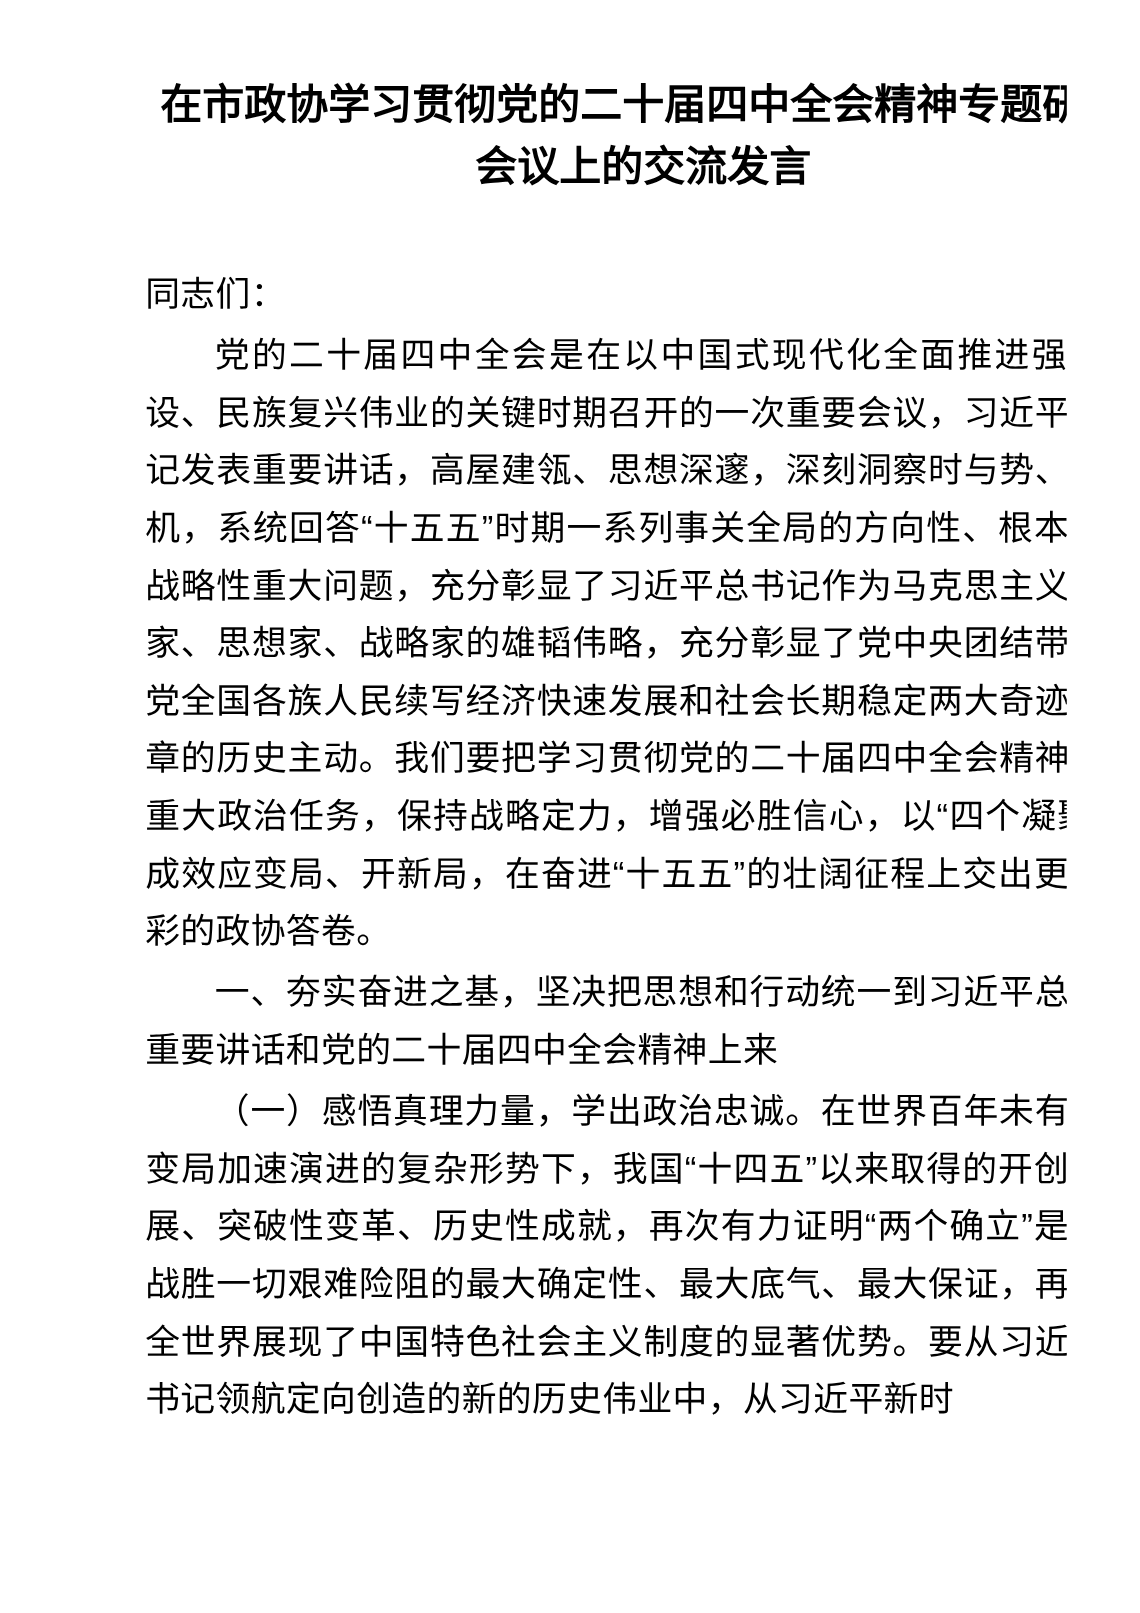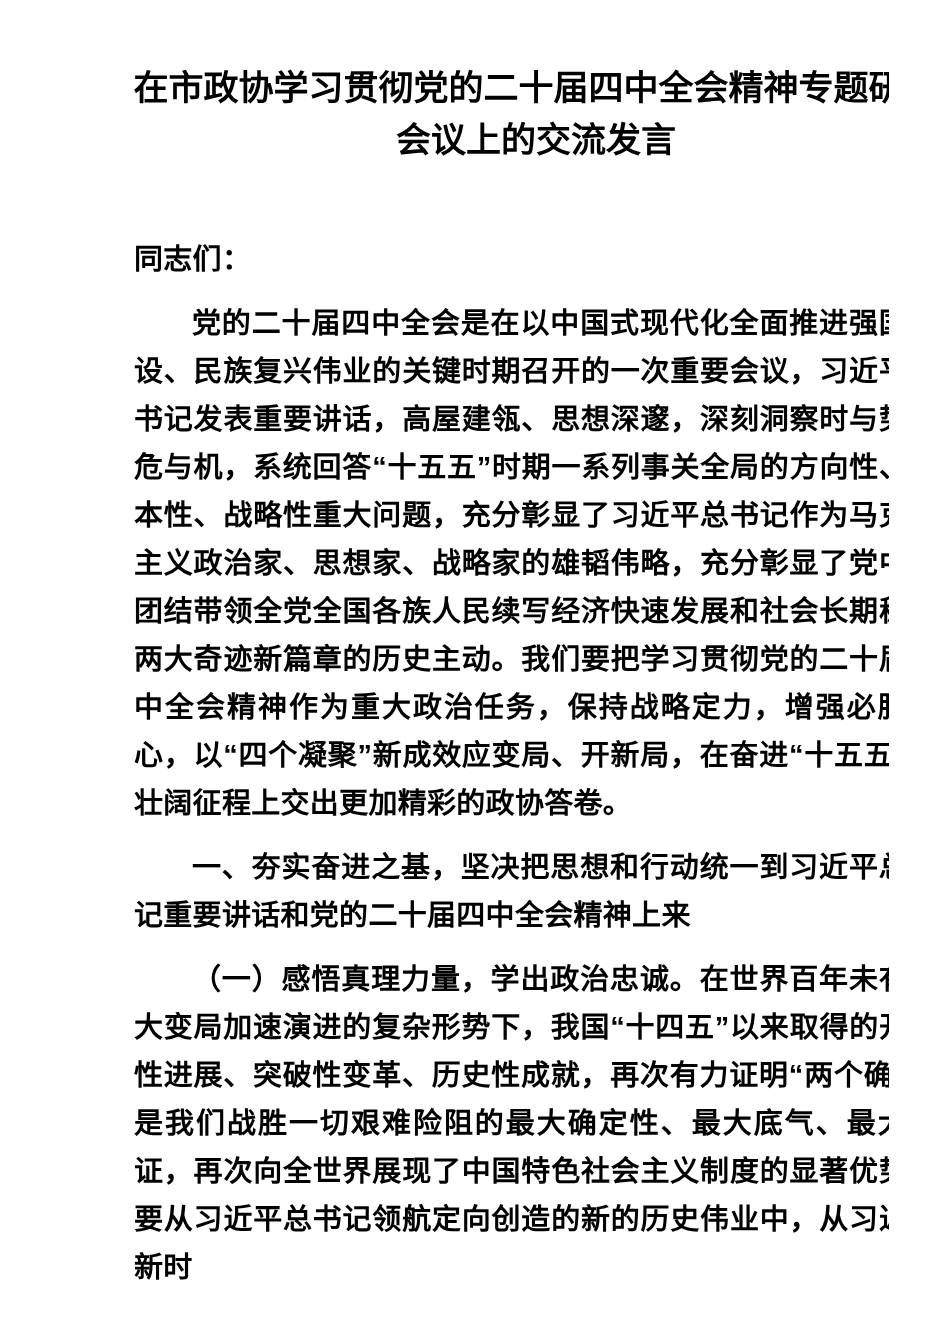--- a/index.html
+++ b/index.html
@@ -42,30 +42,29 @@
     padding-top: 62px;
     color: #000000;
     word-break: break-all;
   }
 
   .title-spacer {
     height: 53px;
   }
 
   p.para {
-    margin: 16px;
+    margin: 3px;
     font-size: 29px;
     line-height: 48px;
     text-align: justify;
     text-justify: inter-ideograph;
     letter-spacing: 0.3px;
     color: #000000;
     word-break: break-all;
     text-align-last: left;
-    font-weight: bold;
   }
 
   p.para.indent {
     text-indent: 58px;
   }
 
   p.para.noindent {
     text-indent: 0;
   }
 

